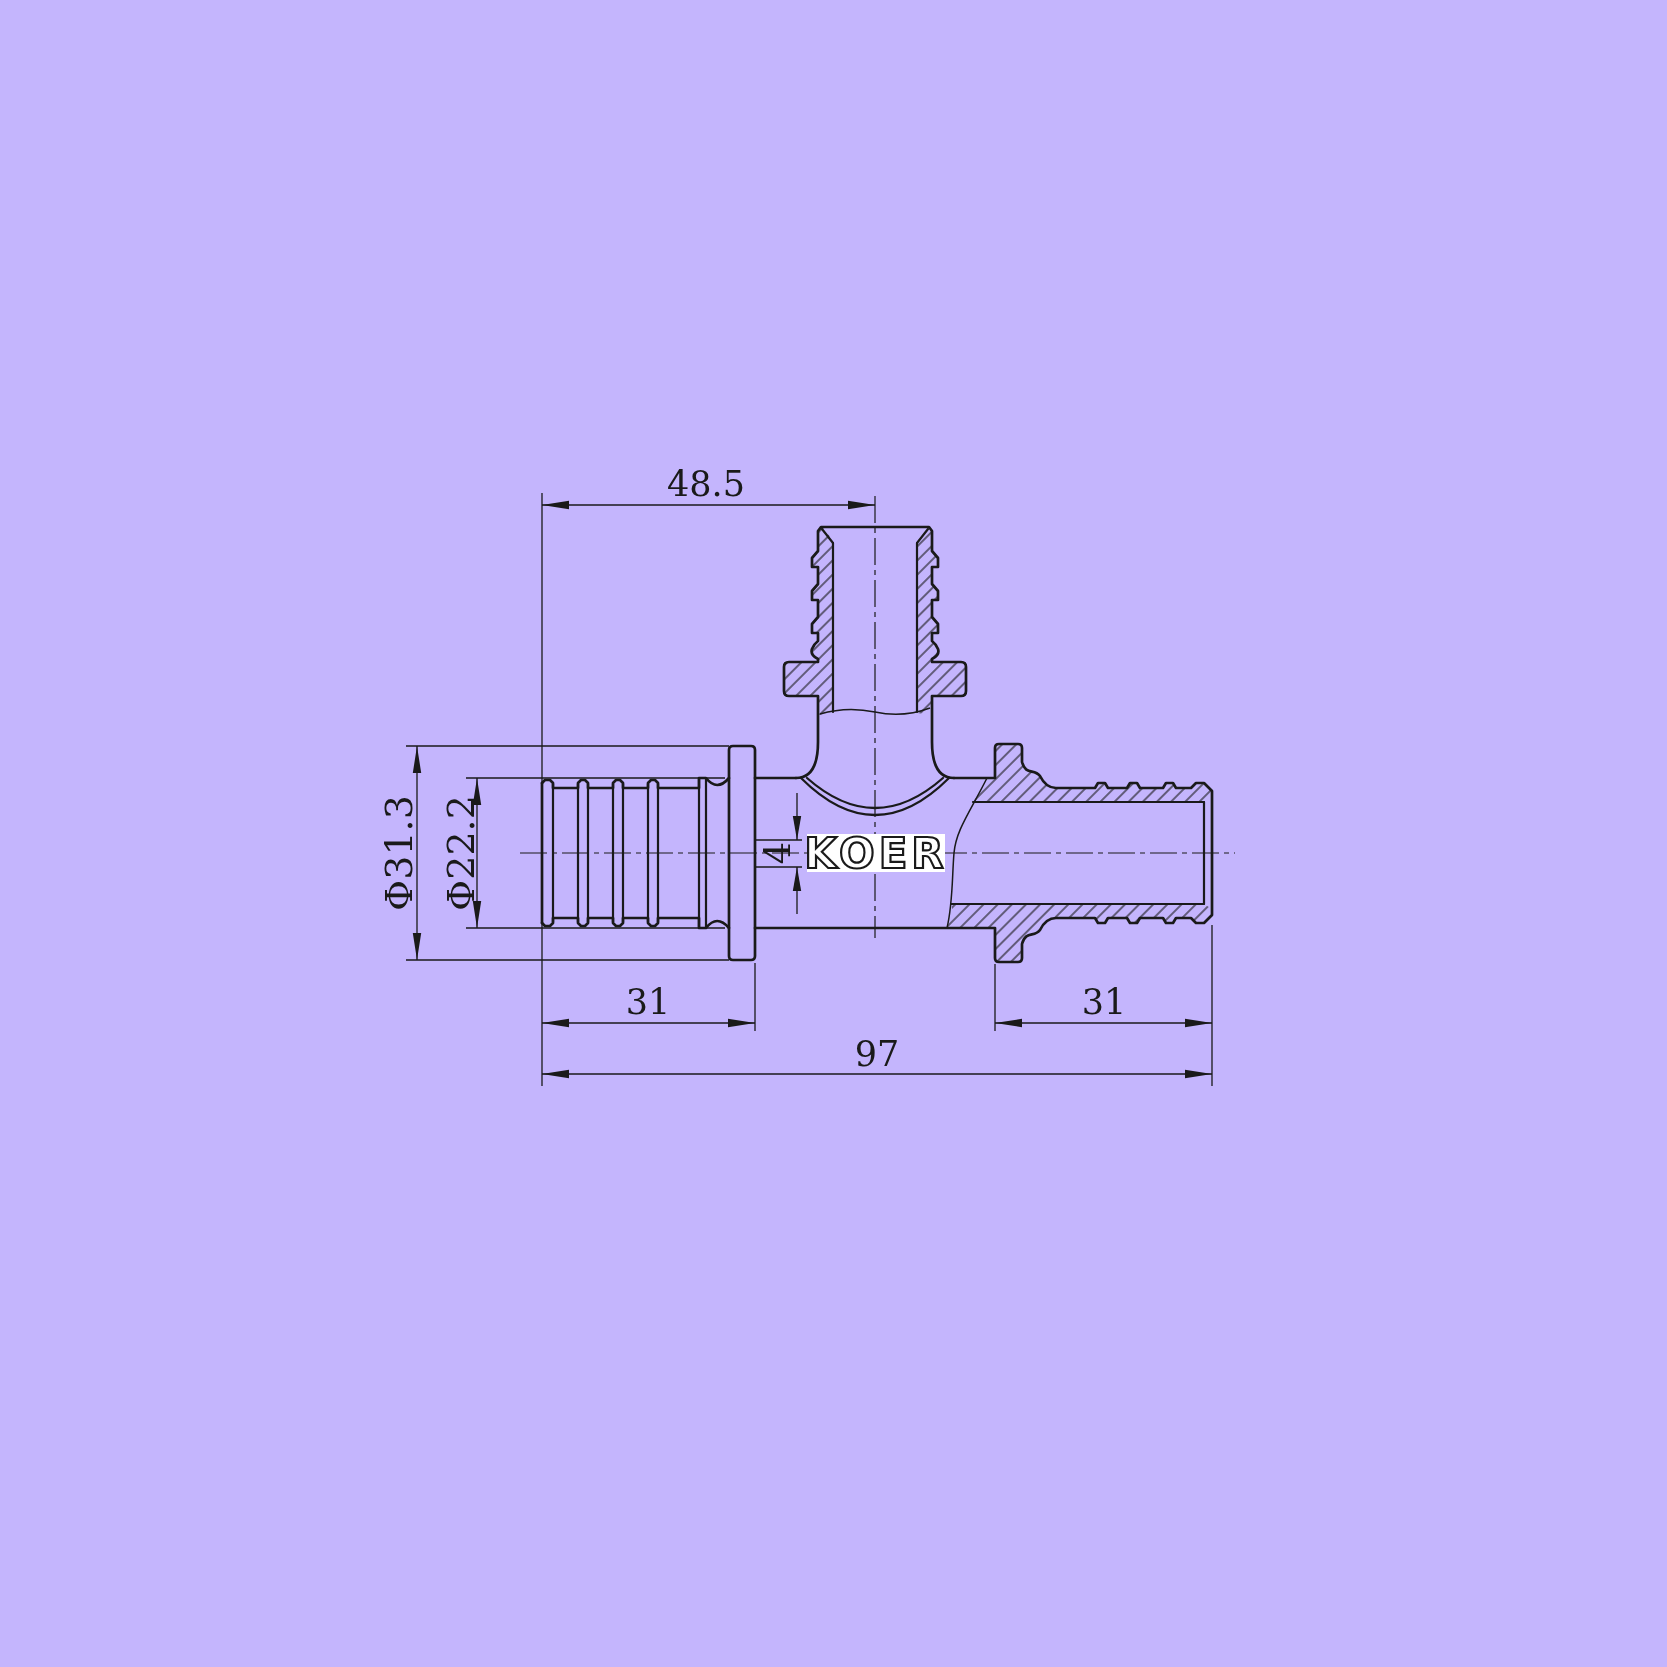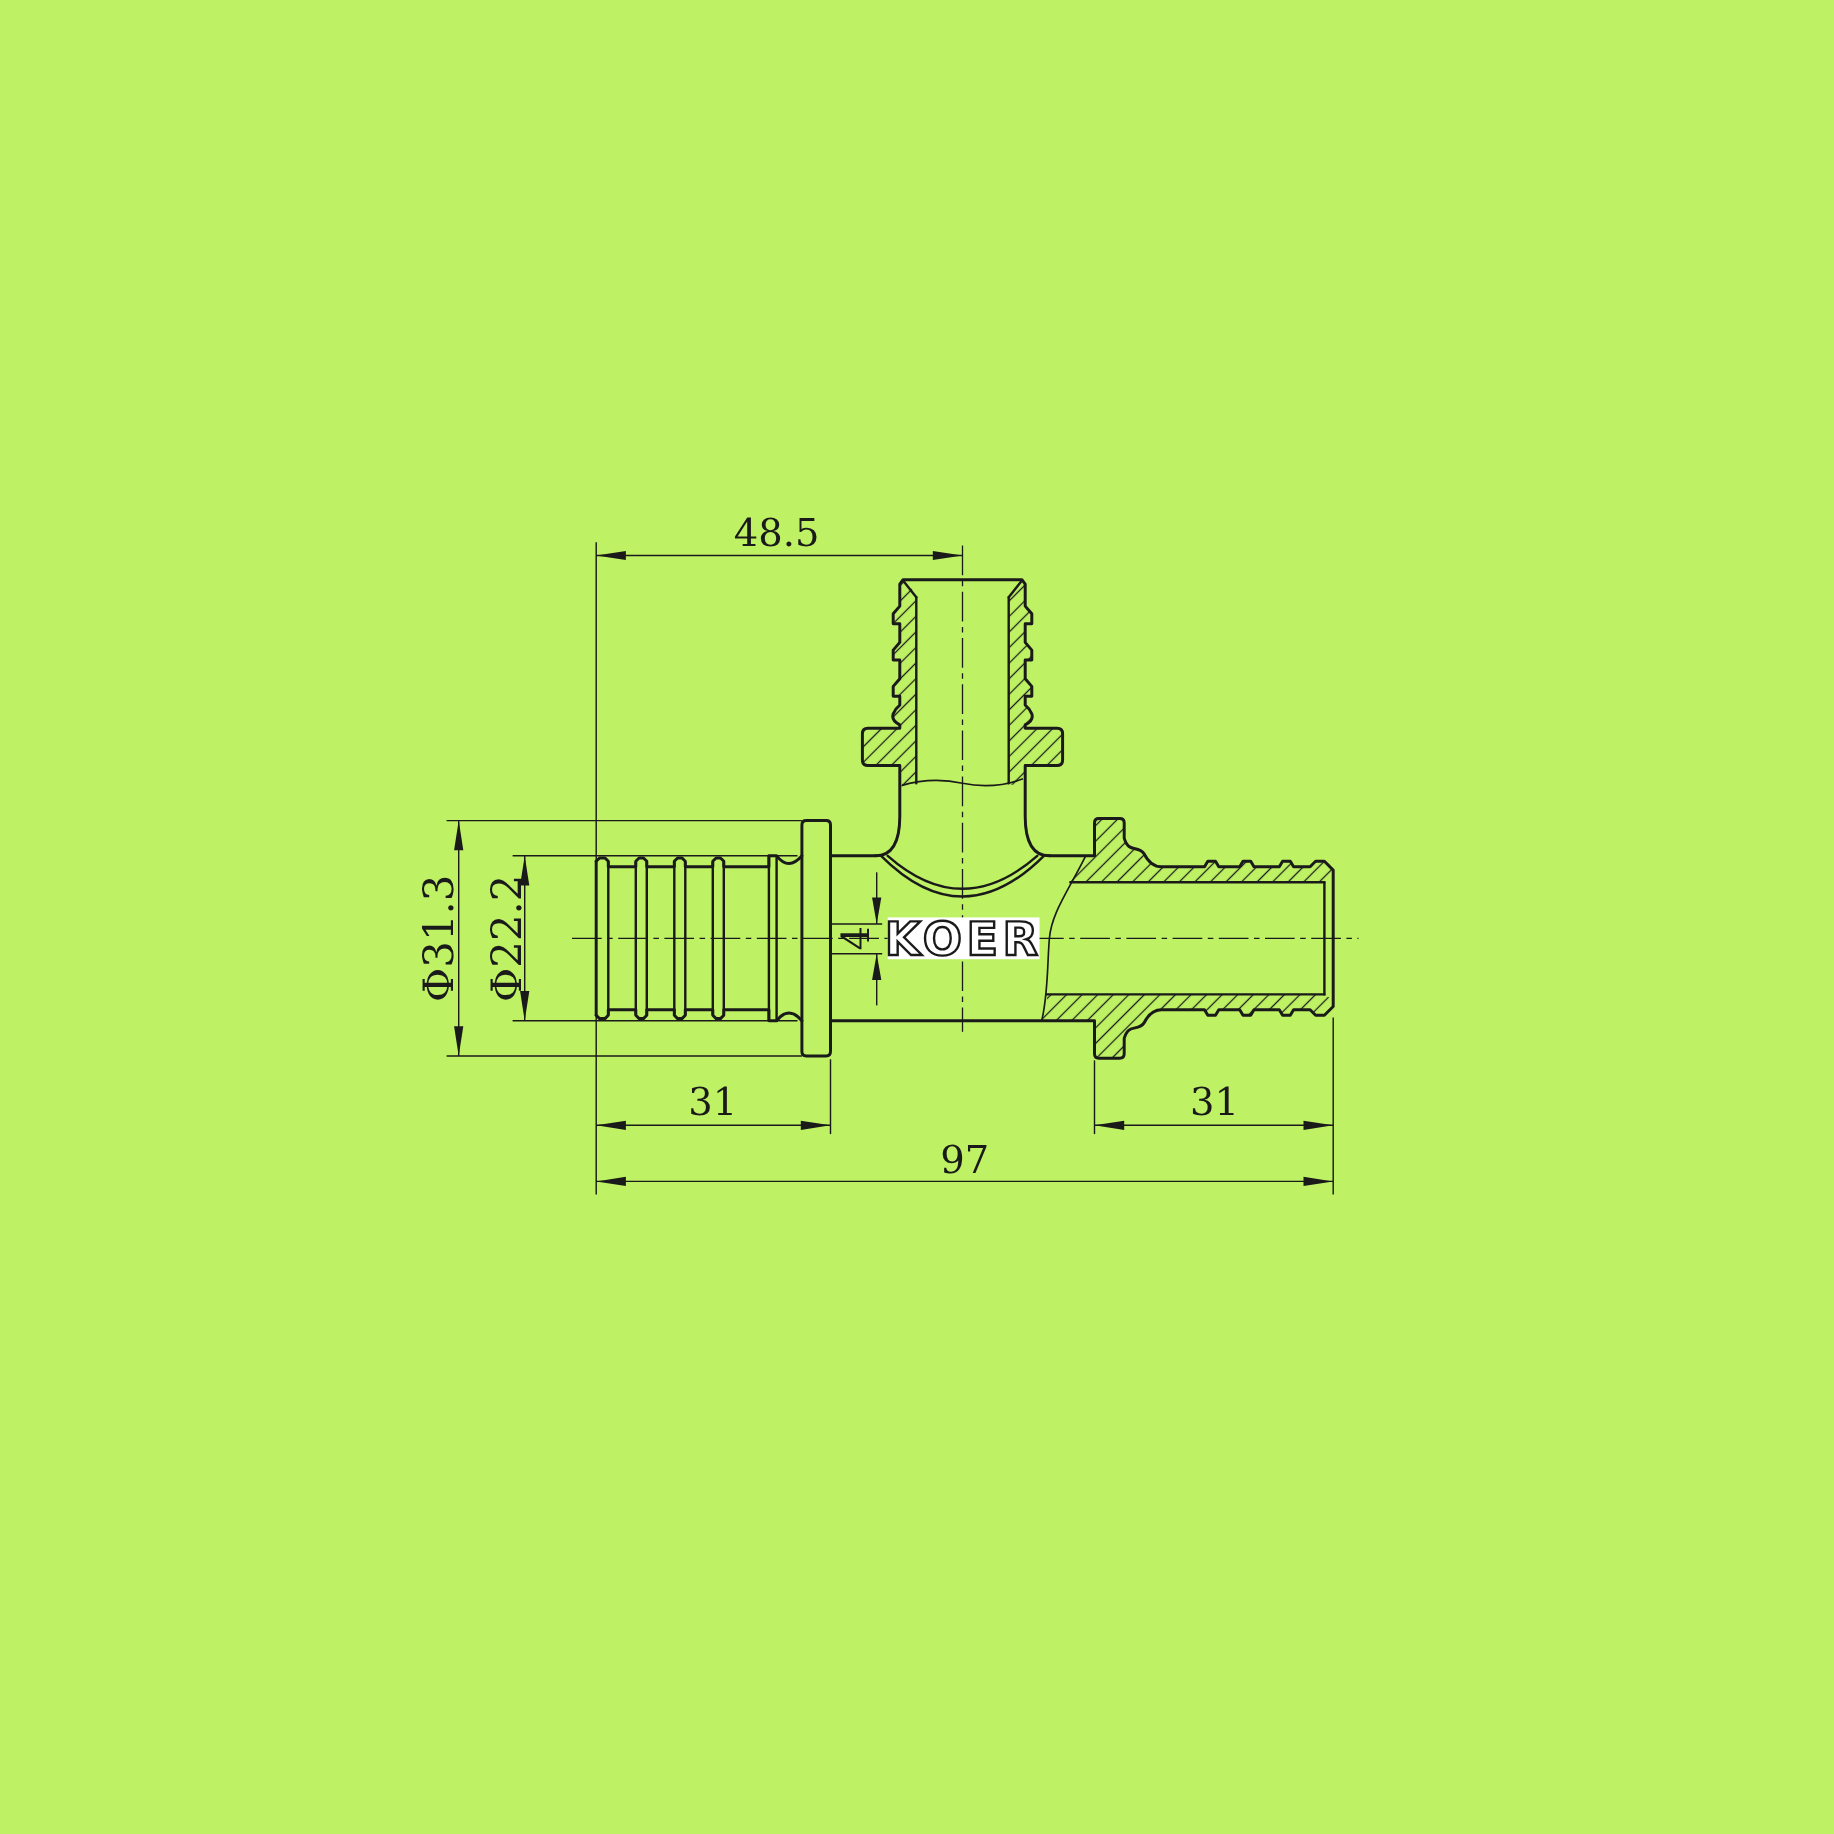--- a/index.html
+++ b/index.html
@@ -4,21 +4,21 @@
 <style>
   html, body {
     margin: 0;
     padding: 0;
     background: #ffffff;
   }
   .stage {
     position: relative;
     width: 1667px;
     height: 1667px;
-    background: #bef264;
+    background: #c4b5fd;
     overflow: hidden;
     font-family: "DejaVu Serif", serif;
   }
   svg { position: absolute; left: 0; top: 0; }
 
   .outline {
     fill: none;
     stroke: #1a1a1a;
     stroke-width: 2.7;
     stroke-linejoin: round;

